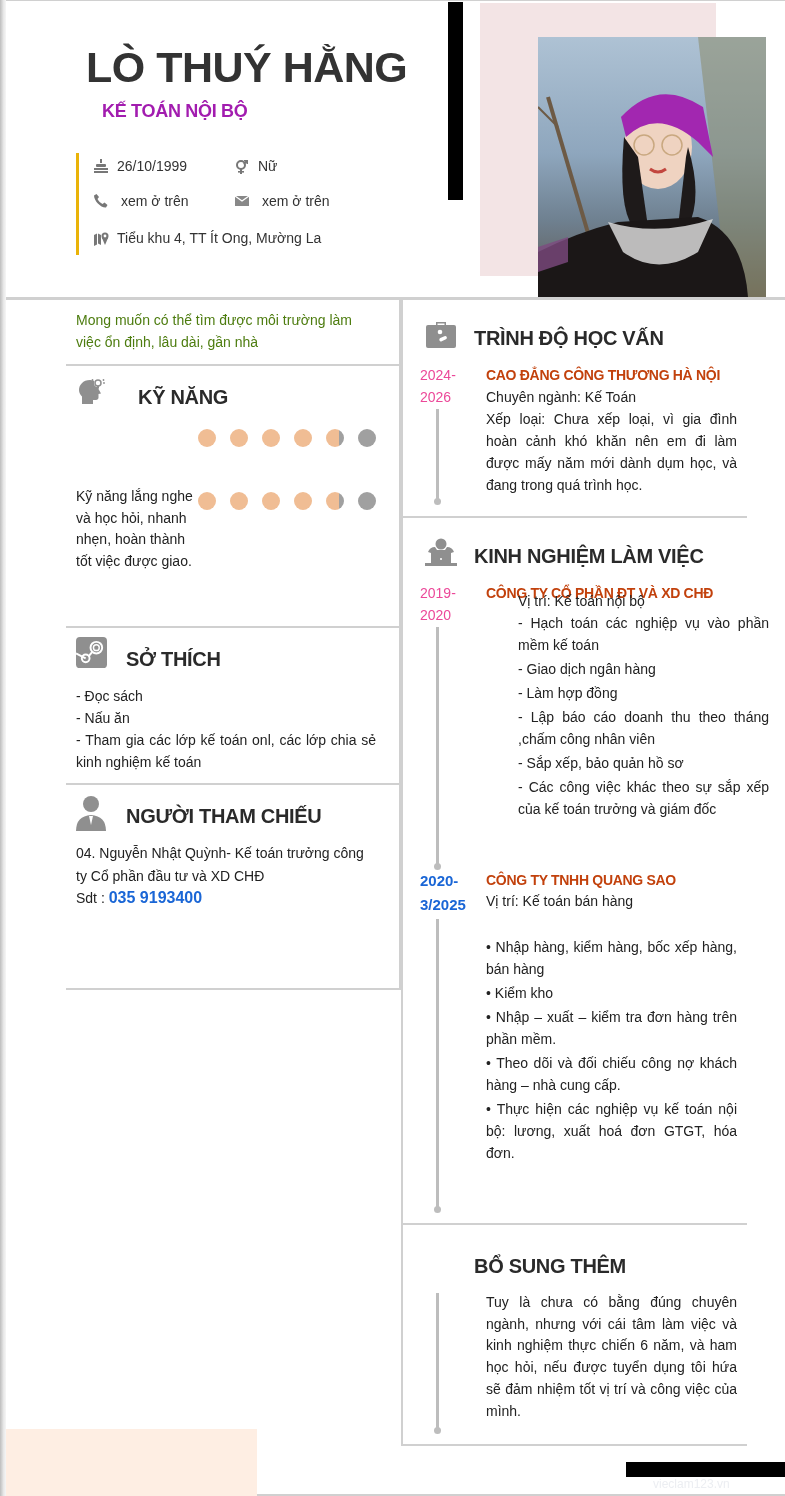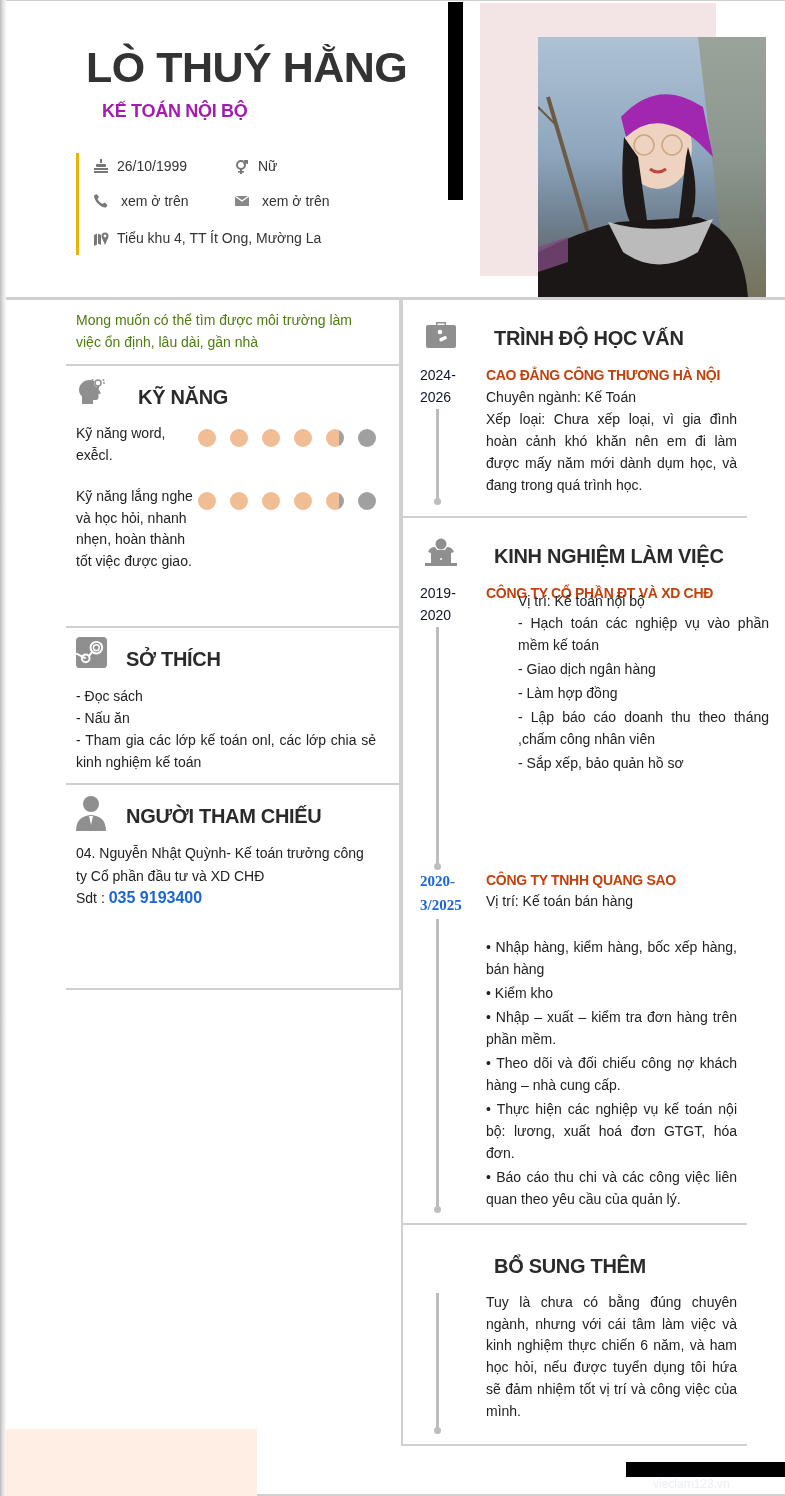--- a/index.html
+++ b/index.html
@@ -33,22 +33,22 @@
   .dots { position: absolute; left: 192px; display: flex; gap: 14px; }
   .dot { width: 18px; height: 18px; border-radius: 50%; background: #f0bd94; }
   .dot.partial { background: linear-gradient(to right, #f0bd94 0 72%, #a0a0a0 72% 100%); }
   .dot.empty { background: #a0a0a0; }
   .para { position: absolute; font-size: 14px; line-height: 22px; color: #222; }
   .phone { color: #1a66d6; font-weight: 700; font-size: 16px; }
 
   
   .right-hr { position: absolute; left: 395px; width: 346px; height: 2px; background: #d0d0d0; }
   .vline-right-end { position: absolute; left: 395px; top: 299px; width: 2px; height: 1146px; background: #d0d0d0; }
-  .r-title { position: absolute; left: 488px; font-size: 20px; font-weight: 700; color: #2a2a2a; letter-spacing: -0.3px; }
-  .year { position: absolute; left: 414px; font-size: 14px; line-height: 22px; color: #0f172a; }
+  .r-title { position: absolute; left: 468px; font-size: 20px; font-weight: 700; color: #2a2a2a; letter-spacing: -0.3px; }
+  .year { position: absolute; left: 414px; font-size: 14px; line-height: 22px; color: #ec4899; }
   .year.blue { color: #1a66d6; font-weight: 700; font-size: 15px; line-height: 24px; }
   .tl { position: absolute; left: 430px; width: 3px; background: #bdbdbd; }
   .tl-dot { position: absolute; left: 428px; width: 7px; height: 7px; border-radius: 50%; background: #bdbdbd; }
   .entry-title { position: absolute; left: 480px; font-size: 14px; font-weight: 700; color: #c2410c; letter-spacing: -0.3px; }
   .r-para { position: absolute; left: 480px; width: 251px; font-size: 14px; color: #222; }
   .r-para p { line-height: 22px; text-align: justify; }
   .r-para .li { margin-bottom: 2px; line-height: 22px; text-align: justify; }
 
   .peach-block { position: absolute; left: 0; top: 1428px; width: 251px; height: 68px; background: #feeee3; }
   .foot-bar { position: absolute; left: 620px; top: 1461px; width: 159px; height: 15px; background: #000; }
@@ -141,21 +141,20 @@
         <circle cx="22" cy="8" r="3" fill="none" stroke="#8f8f8f" stroke-width="1.5"></circle>
         <rect x="21" y="11" width="2" height="2.5"></rect>
         <circle cx="16.5" cy="5" r="0.9"></circle>
         <circle cx="16" cy="8" r="0.9"></circle>
         <circle cx="27.5" cy="5" r="0.9"></circle>
         <circle cx="28" cy="8" r="0.9"></circle>
       </svg>
   </div>
   <div class="sect-title" style="left:132px; top:385px;">KỸ NĂNG</div>
 
-  <div class="skill-label" style="top:422px;">Kỹ năng word, exễcl.</div>
   <div class="dots" style="top:428px;">
     <div class="dot"></div>
     <div class="dot"></div>
     <div class="dot"></div>
     <div class="dot"></div>
     <div class="dot partial"></div>
     <div class="dot empty"></div>
   </div>
 
   <div class="skill-label" style="top:485px;">Kỹ năng lắng nghe và học hỏi, nhanh nhẹn, hoàn thành tốt việc được giao.</div>
@@ -250,37 +249,37 @@
   <div class="tl" style="top:626px; height:237px;"></div>
   <div class="tl-dot" style="top:862px;"></div>
   <div class="entry-title" style="top:584px;">CÔNG TY CỔ PHẦN ĐT VÀ XD CHĐ</div>
   <div class="r-para" style="top:589px;margin-left:32px;">
     <p>Vị trí: Kế toán nội bộ</p>
     <div class="li">- Hạch toán các nghiệp vụ vào phần mềm kế toán</div>
     <div class="li">- Giao dịch ngân hàng</div>
     <div class="li">- Làm hợp đồng</div>
     <div class="li">- Lập báo cáo doanh thu theo tháng ,chấm công nhân viên</div>
     <div class="li">- Sắp xếp, bảo quản hồ sơ</div>
-  </div>
-
-  <div class="year blue" style="top:868px;font-family:Liberation Serif, serif;">
+    <div class="li">- Các công việc khác theo sự sắp xếp của kế toán trưởng và giám đốc</div>
+  </div>
+
+  <div class="year blue" style="top:868px;">
     <div>2020-</div>
     <div>3/2025</div>
   </div>
   <div class="tl" style="top:918px; height:289px;"></div>
   <div class="tl-dot" style="top:1205px;"></div>
   <div class="entry-title" style="top:871px;">CÔNG TY TNHH QUANG SAO</div>
   <div class="r-para" style="top:889px;">
     <p style="margin-bottom:24px;">Vị trí: Kế toán bán hàng</p>
     <div class="li">• Nhập hàng, kiểm hàng, bốc xếp hàng, bán hàng</div>
     <div class="li">• Kiểm kho</div>
     <div class="li">• Nhập – xuất – kiểm tra đơn hàng trên phần mềm.</div>
     <div class="li">• Theo dõi và đối chiếu công nợ khách hàng – nhà cung cấp.</div>
     <div class="li">• Thực hiện các nghiệp vụ kế toán nội bộ: lương, xuất hoá đơn GTGT, hóa đơn.</div>
-    <div class="li">• Báo cáo thu chi và các công việc liên quan theo yêu cầu của quản lý.</div>
   </div>
 
   <div class="right-hr" style="top:1222px;"></div>
 
   <div class="r-title" style="top:1254px;">BỔ SUNG THÊM</div>
   <div class="tl" style="top:1292px; height:137px;"></div>
   <div class="tl-dot" style="top:1426px;"></div>
   <div class="r-para" style="top:1291px;">
     <p style="line-height:21.7px;">Tuy là chưa có bằng đúng chuyên ngành, nhưng với cái tâm làm việc và kinh nghiệm thực chiến 6 năm, và ham học hỏi, nếu được tuyển dụng tôi hứa sẽ đảm nhiệm tốt vị trí và công việc của mình.</p>
   </div>

